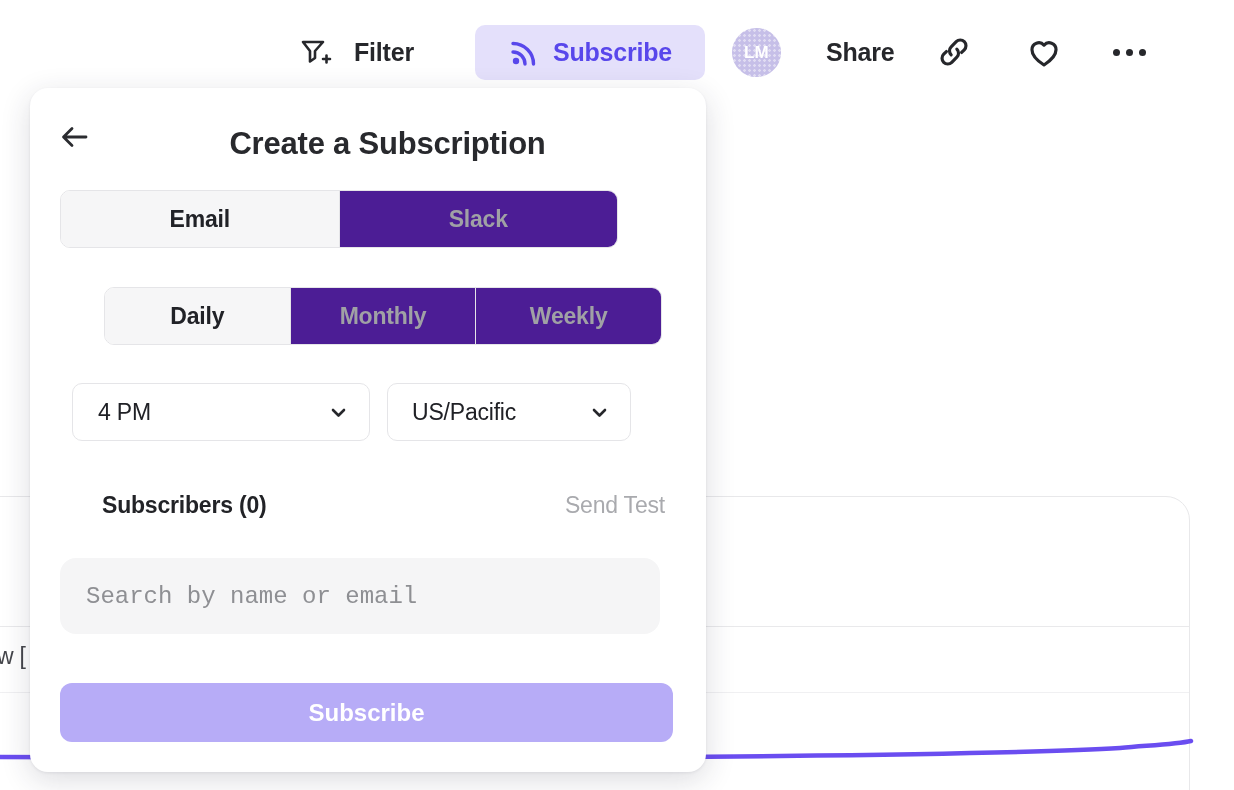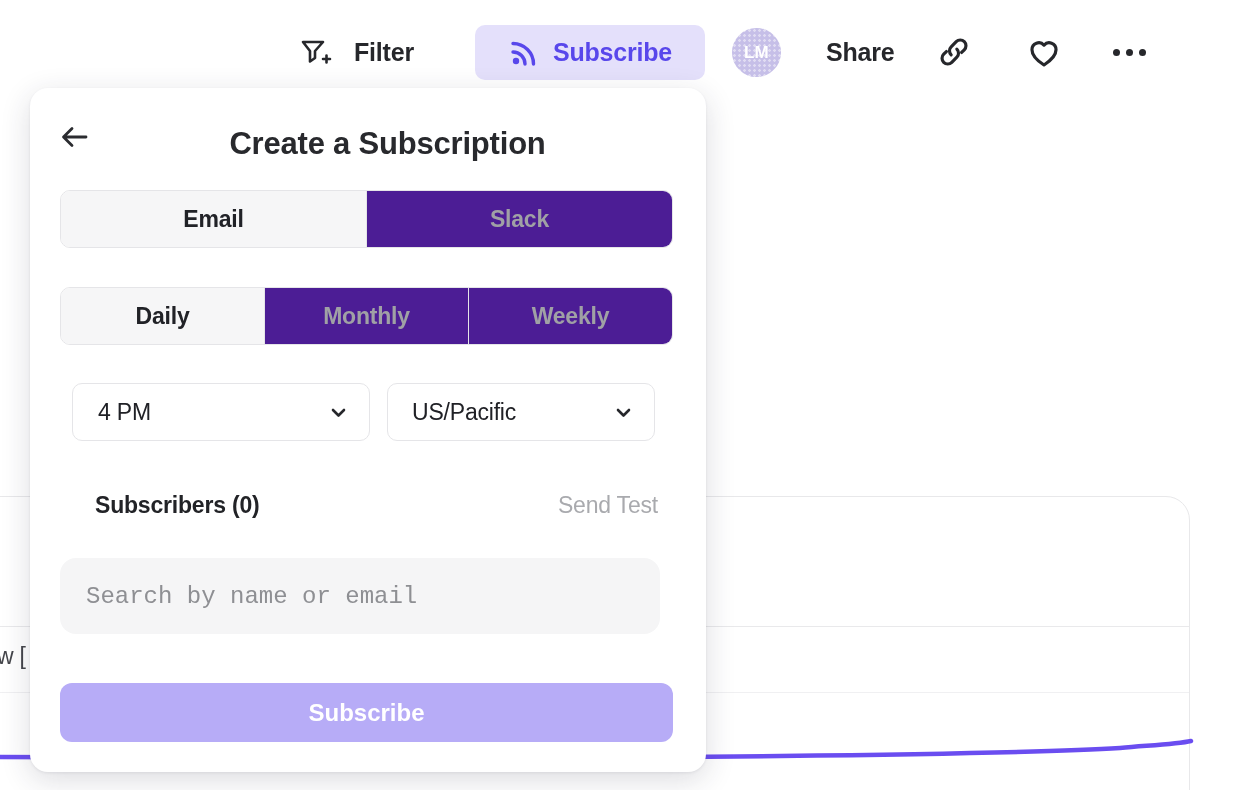--- a/index.html
+++ b/index.html
@@ -53,45 +53,45 @@
     background: #ffffff; border-radius: 18px; z-index: 10;
     box-shadow: 0 8px 30px rgba(35,35,60,0.16), 0 1px 3px rgba(35,35,60,0.08);
   }
   #back-btn { position: absolute; left: 28px; top: 34px; width: 36px; height: 34px; cursor: pointer; }
   #modal-title {
     position: absolute; left: 0; right: 0; top: 38px; text-align: center;
     font-size: 31px; font-weight: 600; color: #28292D; padding-left: 39px;
   }
 
   .segmented {
-    position: absolute; left: 30px; width: 613px; height: 58px;
+    position: absolute; left: 30px; width: 558px; height: 58px;
     display: flex; border: 1.5px solid #E5E5E8; border-radius: 10px;
     overflow: hidden; background: #fff;
   }
   #channel-tabs { top: 102px; }
-  #frequency-tabs { top: 199px; }
+  #frequency-tabs { top: 199px; margin-left: 44px; }
   .seg-cell {
     flex: 1; display: flex; align-items: center; justify-content: center;
     font-size: 23px; font-weight: 600; color: #A0A1A5; cursor: pointer; background: #4c1d95;
   }
   .seg-cell + .seg-cell { border-left: 1.5px solid #E5E5E8; }
   .seg-cell.selected { background: #F6F6F7; color: #212227; }
 
   .select-box {
     position: absolute; top: 295px; height: 58px;
     display: flex; align-items: center; justify-content: space-between;
     border: 1.5px solid #E5E5E8; border-radius: 10px;
     padding: 0 20px 0 25px; cursor: pointer; background: #fff; margin-left: 12px;
   }
   #time-select { left: 30px; width: 298px; }
-  #timezone-select { left: 345px; width: 268px; padding-left: 24px; }
+  #timezone-select { left: 345px; width: 244px; padding-left: 24px; }
   .select-value { font-size: 23px; color: #202126; font-weight: 500; }
 
   #subscribers-row {
-    position: absolute; left: 65px; top: 404px; width: 563px;
+    position: absolute; left: 72px; top: 404px; width: 563px;
     display: flex; justify-content: space-between; align-items: baseline;
   }
   #subscribers-label { font-size: 23px; font-weight: 600; color: #222327; }
   #send-test-btn { font-size: 23px; color: #A9AAAE; cursor: pointer; }
 
   #search-input {
     position: absolute; left: 30px; top: 470px; width: 600px; height: 76px;
     background: #F5F5F6; border: none; border-radius: 16px;
     font-family: Liberation Mono, monospace; font-size: 24px; color: #333;
     padding: 0 26px; outline: none;

